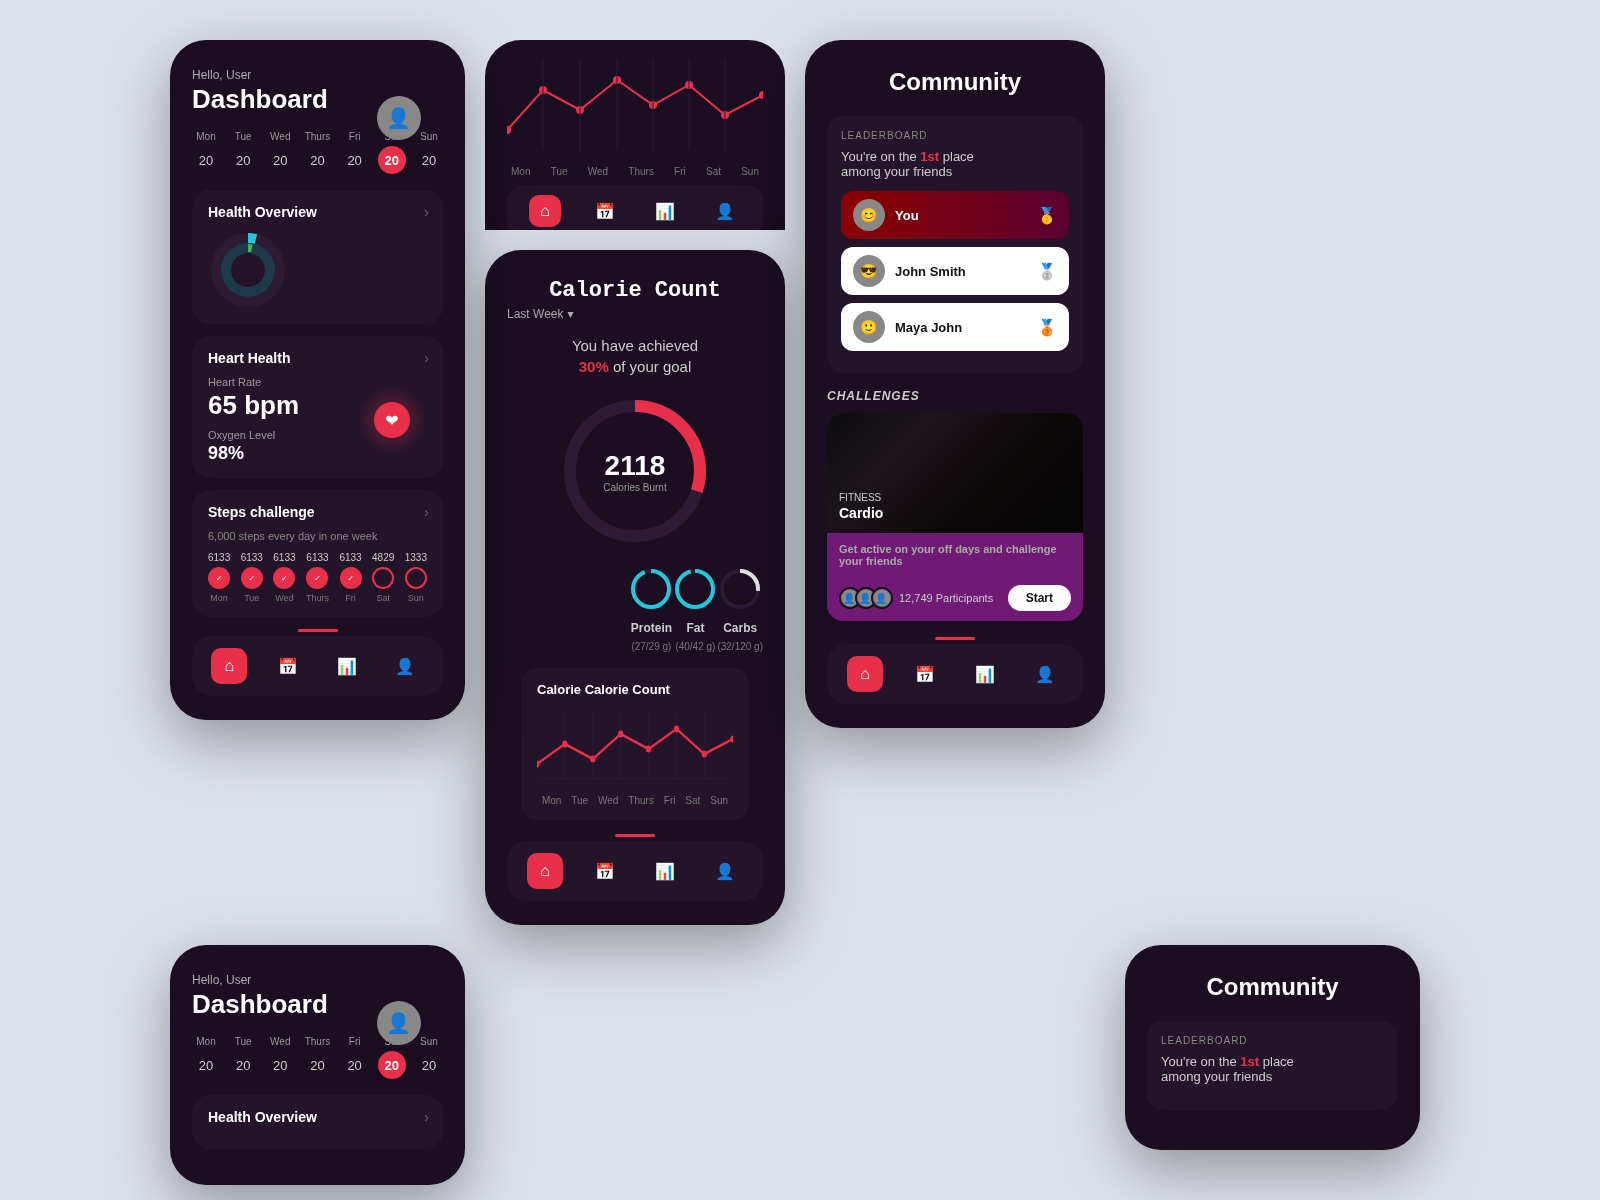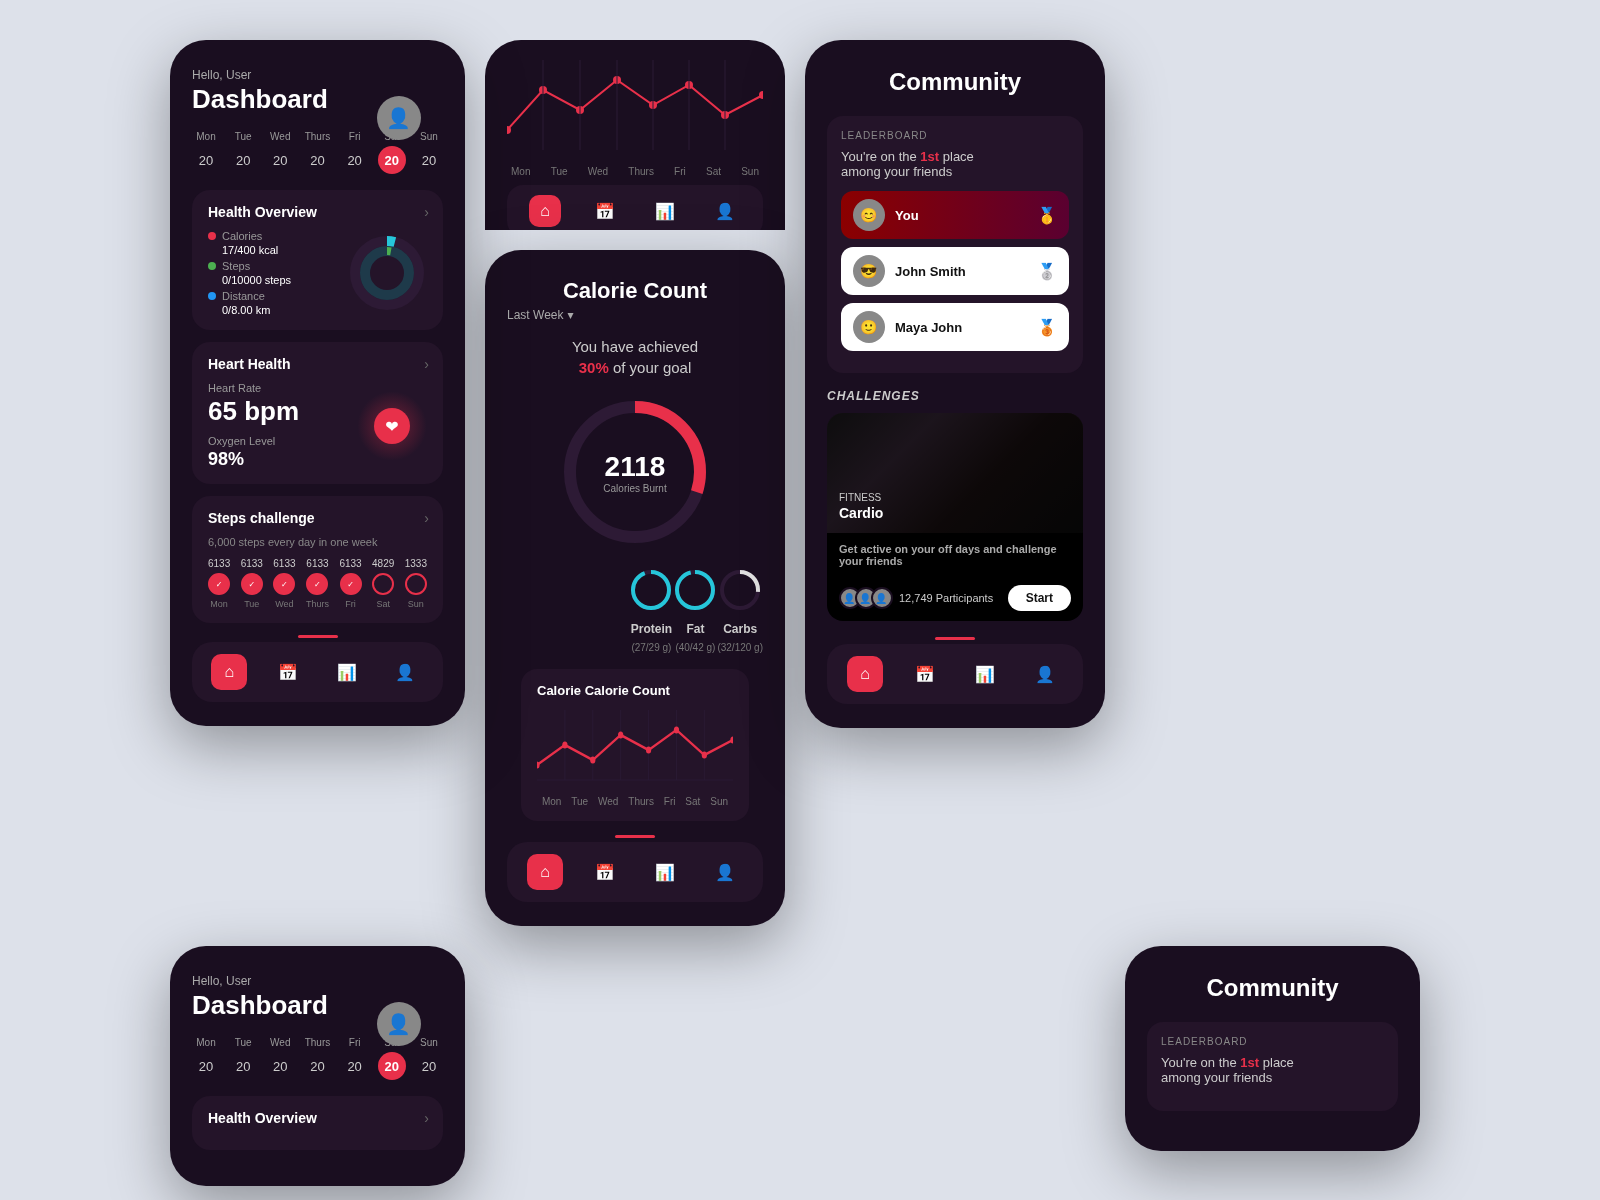--- a/index.html
+++ b/index.html
@@ -107,21 +107,21 @@
       display: flex; justify-content: space-around; align-items: center;
       background: #241429; border-radius: 20px; padding: 12px 8px;
       margin-top: 4px;
     }
     .nav-icon {
       width: 36px; height: 36px; display: flex; align-items: center; justify-content: center;
       border-radius: 10px; font-size: 16px; color: #888; cursor: pointer;
     }
     .nav-icon.active { background: #e8304a; color: white; }
     .nav-indicator { width: 40px; height: 3px; background: #e8304a; border-radius: 2px; margin: 8px auto 0; }
-    .calorie-title { font-size: 22px; font-weight: 700; text-align: center; margin-bottom: 4px; }
+    .calorie-title { font-size: 22px; font-weight: 700; text-align: center; margin-bottom: 4px; font-family: Liberation Mono, monospace; }
     .last-week { font-size: 12px; color: #aaa; margin-bottom: 16px; display: flex; align-items: center; gap: 4px; }
     .goal-text { text-align: center; font-size: 15px; color: #ccc; margin-bottom: 4px; }
     .goal-pct { color: #e8304a; font-weight: 700; }
 
     
     .big-donut-wrap { display: flex; justify-content: center; margin: 16px 0; position: relative; }
     .big-donut-wrap svg { width: 160px; height: 160px; }
     .big-donut-center {
       position: absolute; top: 50%; left: 50%; transform: translate(-50%, -50%);
       text-align: center;
@@ -155,21 +155,21 @@
     .lb-item-name { font-size: 13px; font-weight: 600; flex: 1; }
     .lb-avatar {
       width: 32px; height: 32px; border-radius: 50%; background: #888;
       display: flex; align-items: center; justify-content: center; font-size: 14px; overflow: hidden;
     }
     .medal { font-size: 16px; }
 
     
     .challenges-label { font-size: 12px; color: #ccc; font-weight: 700; font-style: italic; letter-spacing: 1px; margin-bottom: 10px; text-transform: uppercase; }
     .challenge-card {
-      background: #000000; border-radius: 16px; overflow: hidden; position: relative;
+      background: #701a75; border-radius: 16px; overflow: hidden; position: relative;
     }
     .challenge-img {
       width: 100%; height: 120px;
       background: linear-gradient(135deg, #2a1a2e 0%, #1a1a1a 100%);
       position: relative; overflow: hidden;
     }
     .challenge-img-overlay {
       position: absolute; inset: 0;
       background: rgba(0,0,0,0.5);
       display: flex; flex-direction: column; justify-content: flex-end; padding: 12px;
@@ -249,37 +249,20 @@
         <div class="cal-day">
           <span class="cal-day-name">Sun</span>
           <span class="cal-day-num">20</span>
         </div>
       </div>
 
       <div class="section-card relative">
         <div class="section-title">Health Overview</div>
         <span class="chevron-right">›</span>
         <div class="health-row">
-          <div class="health-stats">
-            <div class="health-stat">
-              <div class="dot dot-red"></div>
-              <span>Calories</span>
-            </div>
-            <div class="health-stat-value" style="margin-left:14px; margin-top:-4px; margin-bottom:4px">17/400 kcal</div>
-            <div class="health-stat">
-              <div class="dot dot-green"></div>
-              <span>Steps</span>
-            </div>
-            <div class="health-stat-value" style="margin-left:14px; margin-top:-4px; margin-bottom:4px">0/10000 steps</div>
-            <div class="health-stat">
-              <div class="dot dot-blue"></div>
-              <span>Distance</span>
-            </div>
-            <div class="health-stat-value" style="margin-left:14px; margin-top:-4px;">0/8.00 km</div>
-          </div>
           <div class="donut-wrap">
             <svg viewBox="0 0 80 80">
               <circle cx="40" cy="40" r="32" fill="none" stroke="#2d1a35" stroke-width="10"></circle>
               <circle cx="40" cy="40" r="22" fill="none" stroke="#1e3a4a" stroke-width="10"></circle>
               <circle cx="40" cy="40" r="32" fill="none" stroke="#26c6da" stroke-width="10" stroke-dasharray="8 193" stroke-dashoffset="0" transform="rotate(-90 40 40)"></circle>
               <circle cx="40" cy="40" r="22" fill="none" stroke="#4caf50" stroke-width="8" stroke-dasharray="4 134" stroke-dashoffset="0" transform="rotate(-90 40 40)"></circle>
             </svg>
           </div>
         </div>
       </div>

